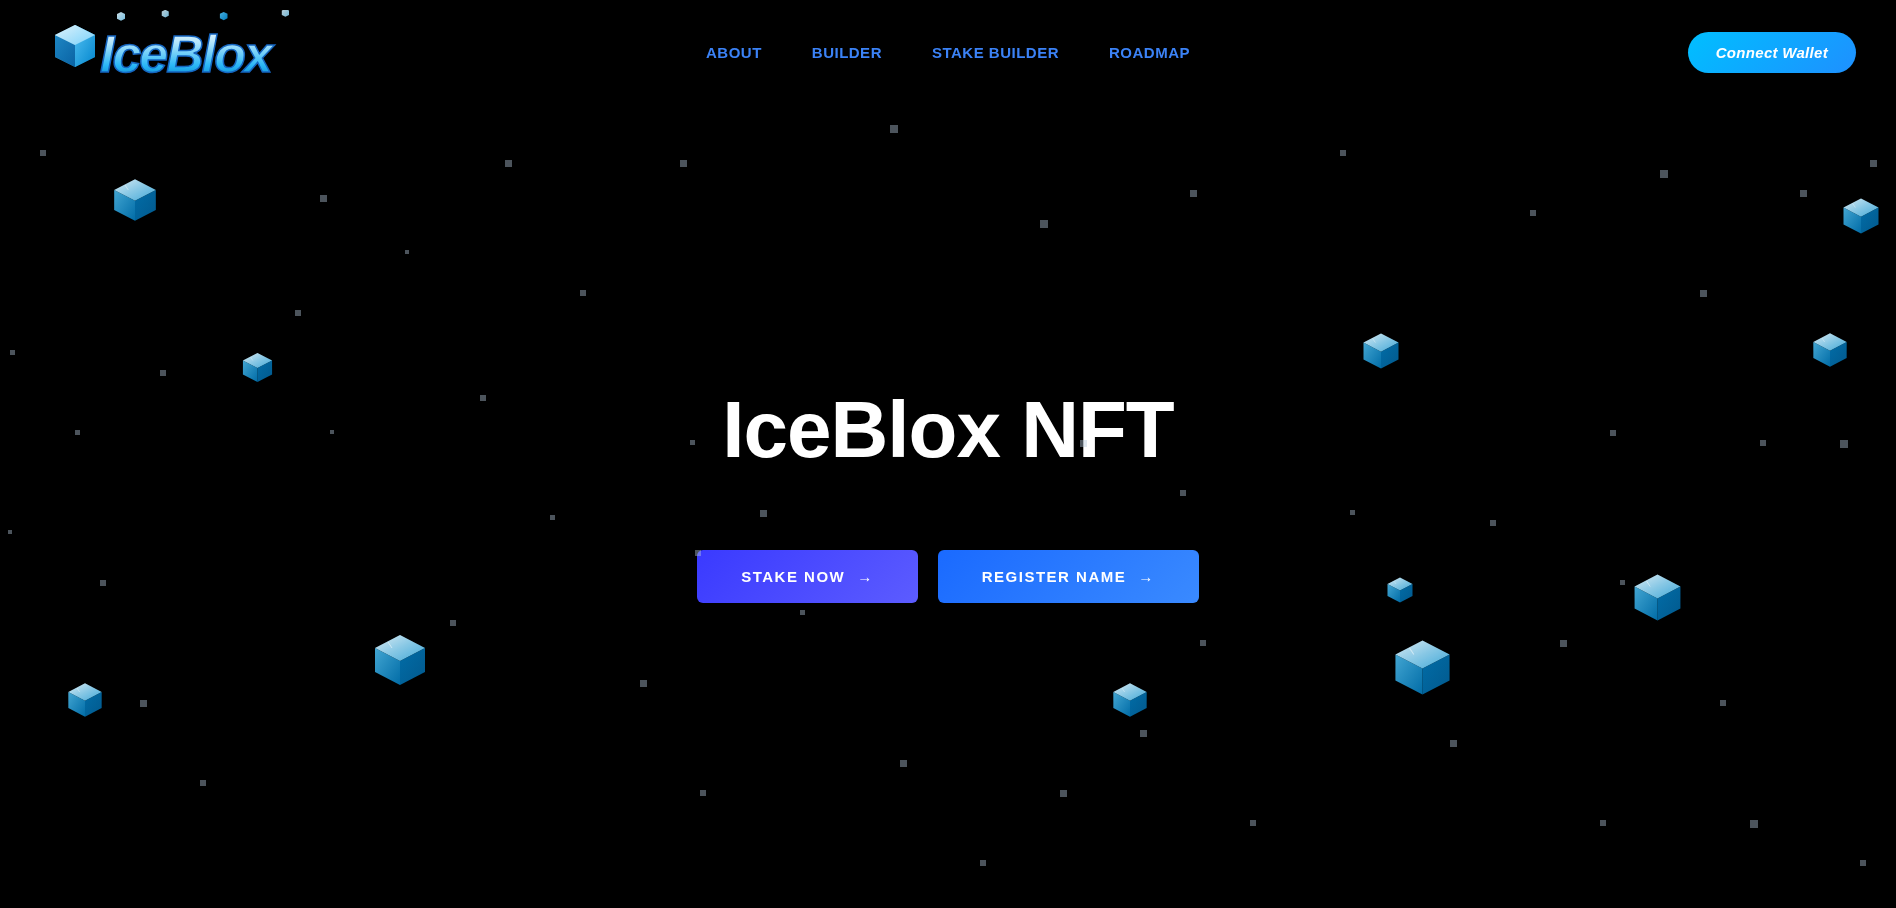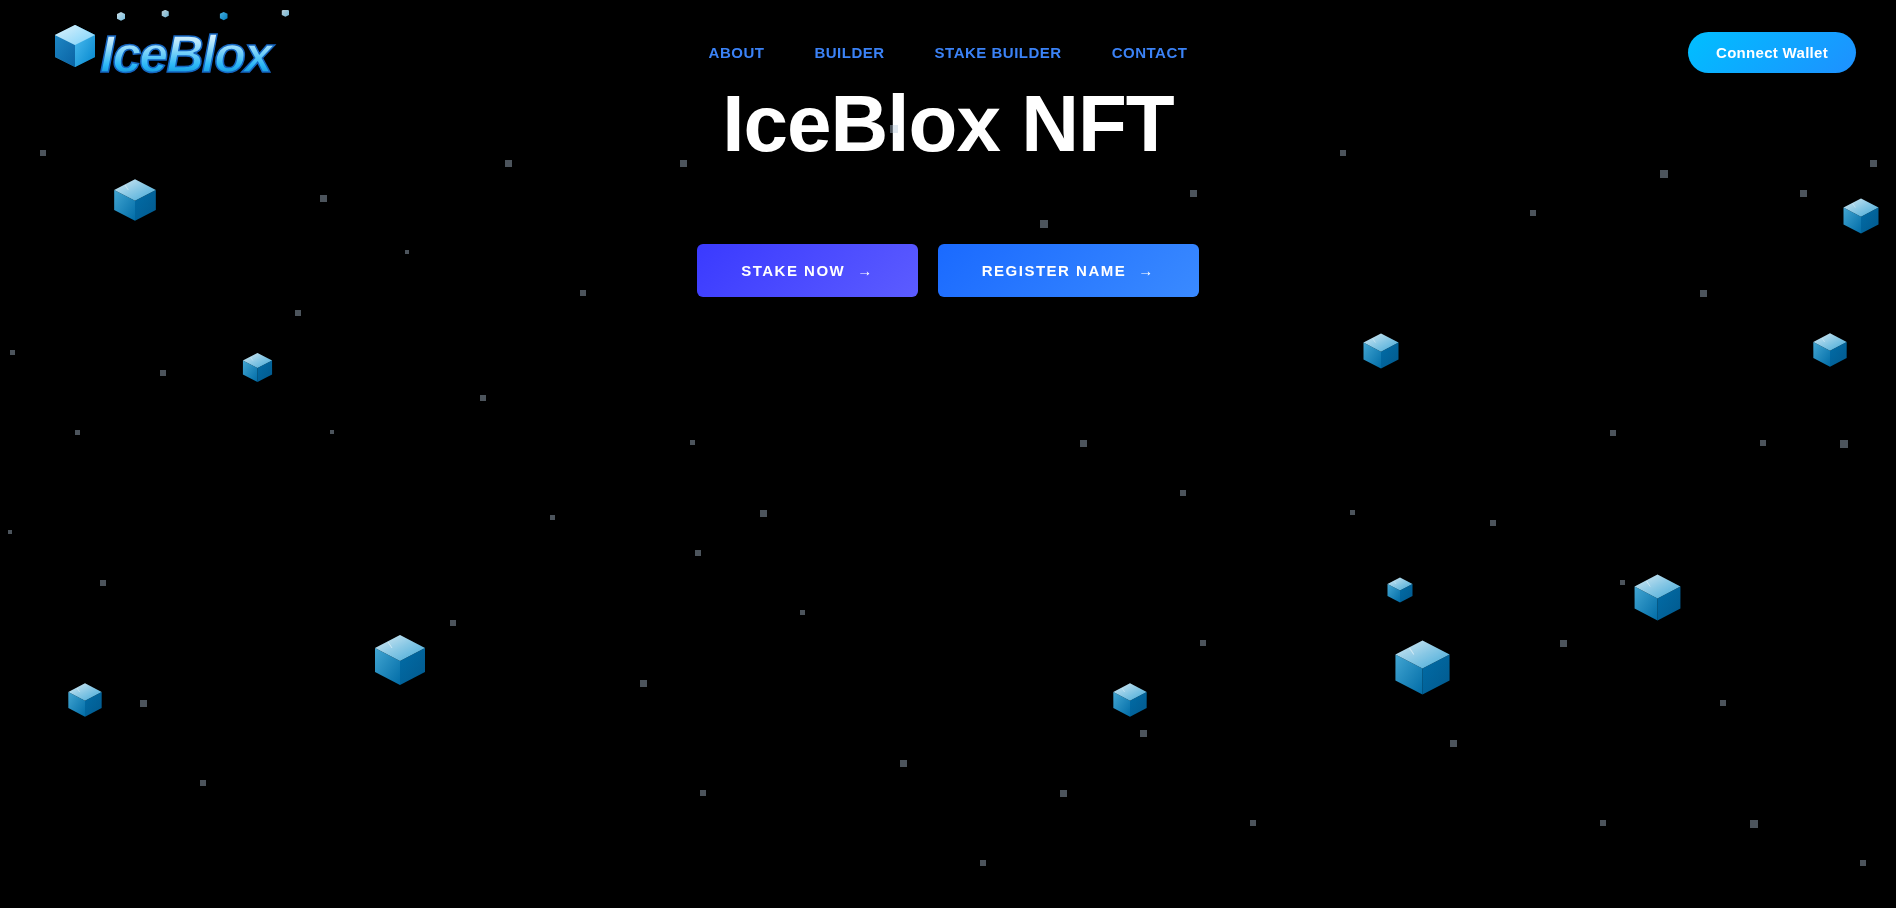--- a/index.html
+++ b/index.html
@@ -54,30 +54,32 @@
     .connect-wallet-btn {
       background: linear-gradient(135deg, #00bfff, #1e90ff);
       color: #fff;
       border: none;
       border-radius: 25px;
       padding: 12px 28px;
       font-size: 15px;
       font-weight: 700;
       cursor: pointer;
       letter-spacing: 0.3px;
+      font-style: italic;
     }
 
     
     .hero {
       position: relative;
       width: 100%;
       min-height: 908px;
       display: flex;
       flex-direction: column;
       align-items: center;
+      justify-content: center;
       text-align: center;
       padding-top: 80px;
     }
 
     .hero-title {
       font-size: 80px;
       font-weight: 900;
       line-height: 1.1;
       margin-bottom: 30px;
       letter-spacing: -1px;
@@ -195,21 +197,21 @@
       <g transform="translate(240, -3) scale(0.36)">
         <polygon points="5,10 15,5 25,10 25,22 15,27 5,22" fill="url(#iceGrad4)" opacity="0.85"></polygon>
       </g>
     </svg>
   </div>
 
   <ul class="nav-links">
     <li><a href="#">ABOUT</a></li>
     <li><a href="#">BUILDER</a></li>
     <li><a href="#">STAKE BUILDER</a></li>
-    <li><a href="#">CONTACT</a></li>
+    <li><a href="#">ROADMAP</a></li>
   </ul>
 
   <button class="connect-wallet-btn">Connect Wallet</button>
 </nav>
 
 <div class="hero">
 
   <h1 class="hero-title">
     <span>IceBlox NFT</span><br>
   </h1>

